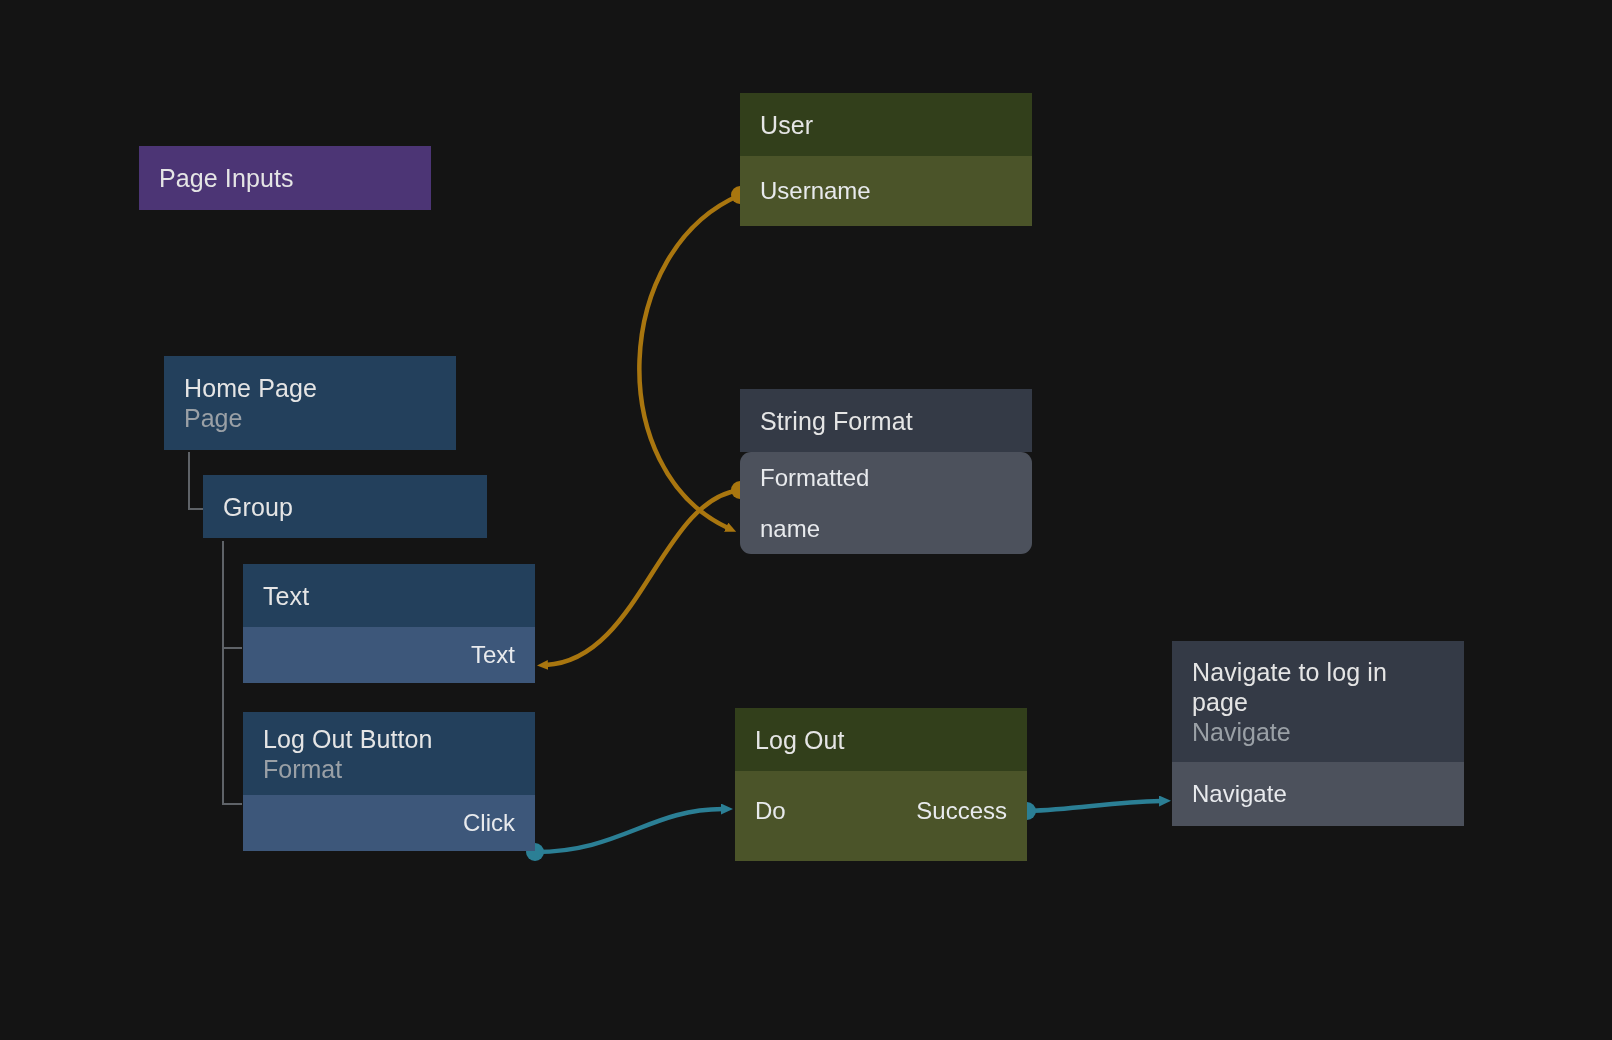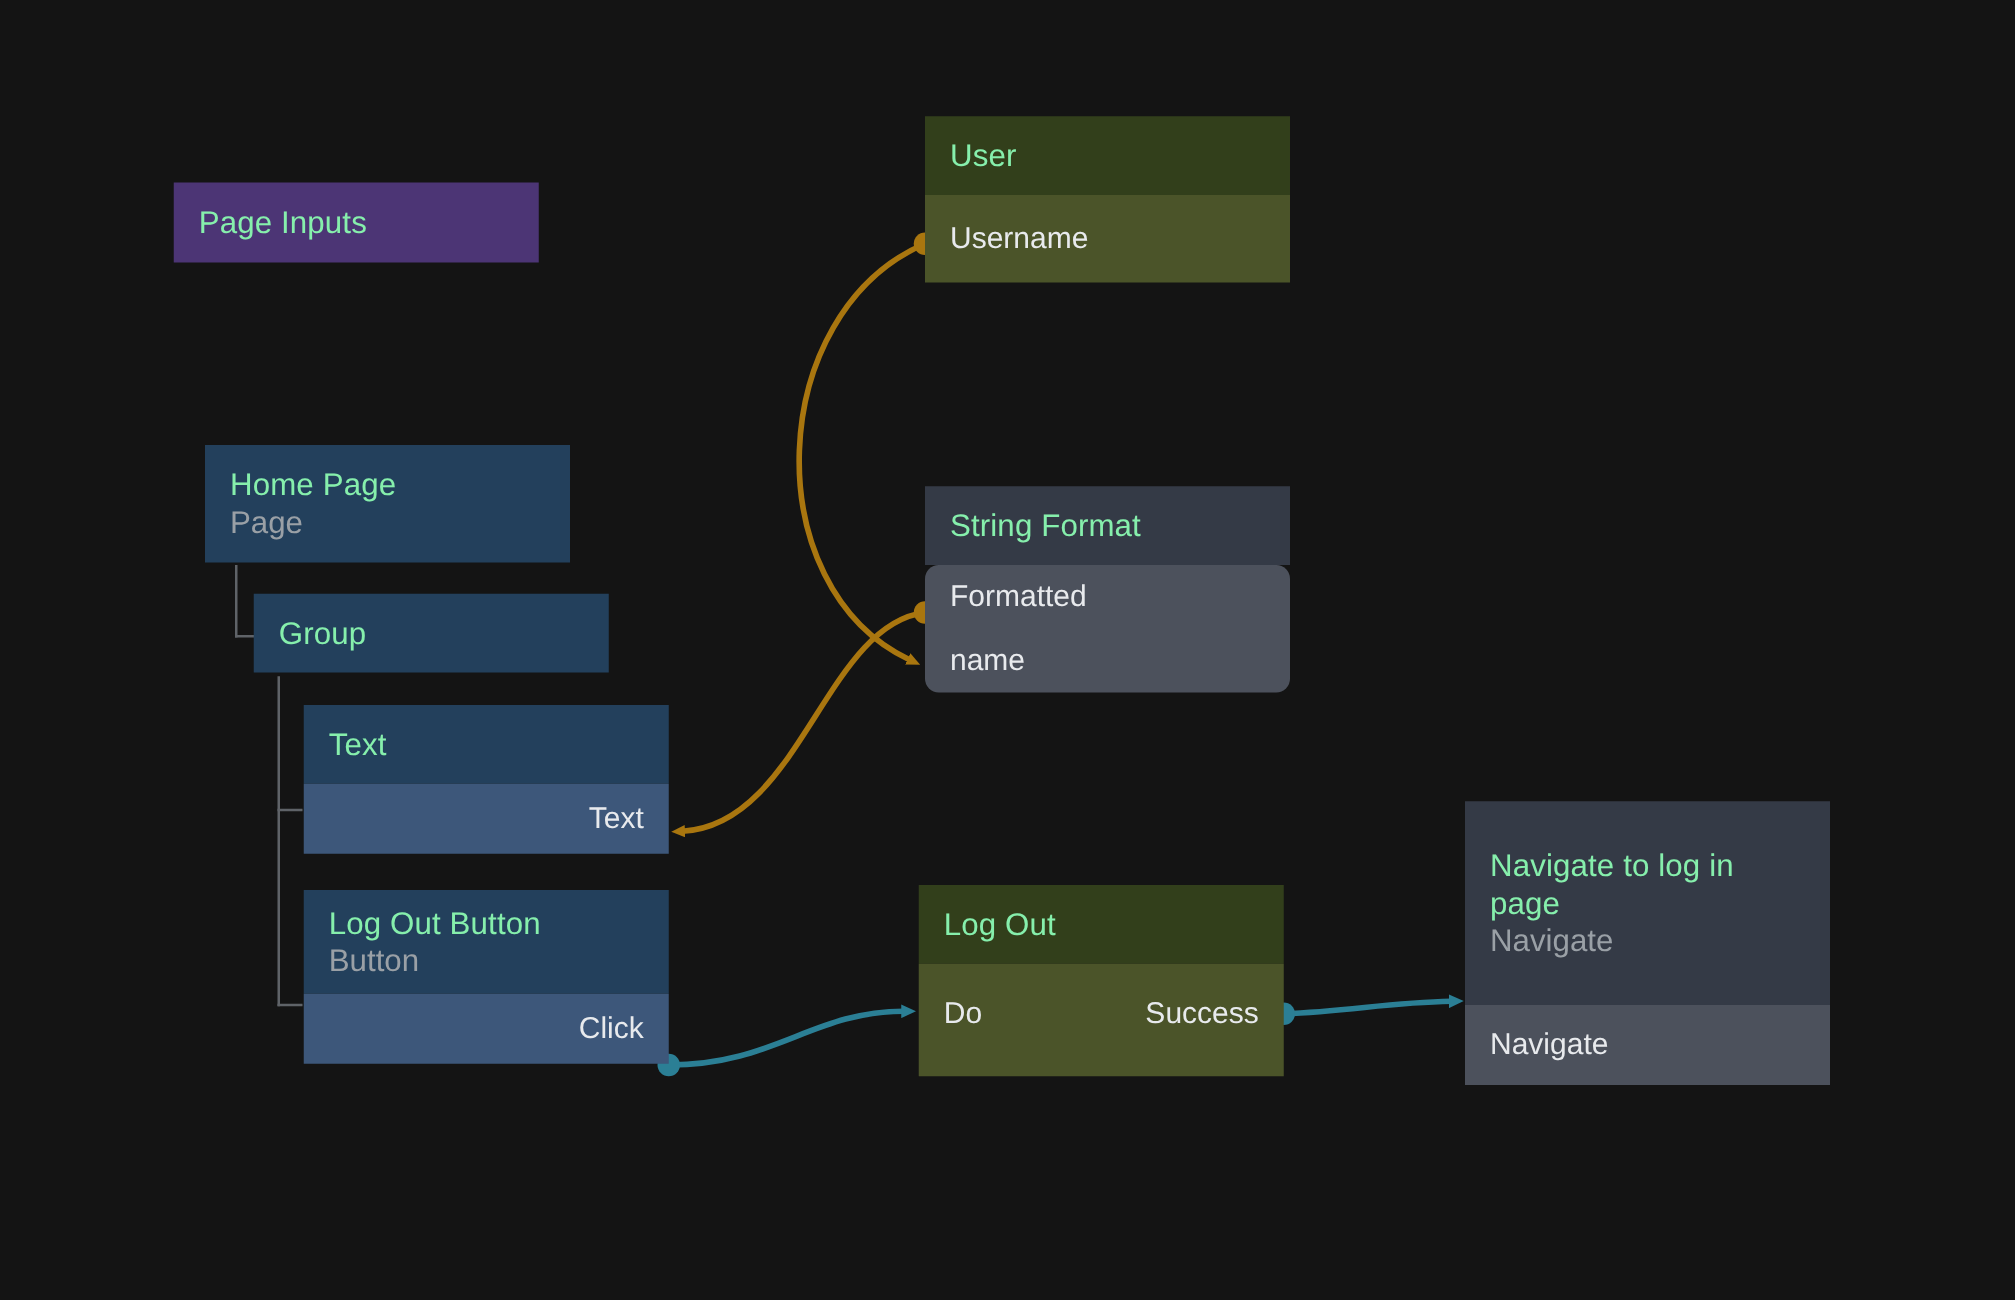--- a/index.html
+++ b/index.html
@@ -34,21 +34,21 @@
     padding: 0 20px;
     display: flex;
     flex-direction: column;
     justify-content: center;
   }
   .nbody {
     box-sizing: border-box;
     position: relative;
   }
   .ntitle {
-    color: #86efac;
+    color: #e5e5e5;
     font-size: 25px;
     line-height: 30px;
     letter-spacing: 0.1px;
   }
   .nsub {
     color: #9aa0a6;
     font-size: 25px;
     line-height: 30px;
   }
   .prow {
@@ -102,21 +102,21 @@
   .n-logoutbutton .nbody { background: #3d577a; height: 56px; }
 
   
   .n-logout { left: 735px; top: 708px; width: 292px; }
   .n-logout .nhead { height: 63px; background: #323f1b; }
   .n-logout .nbody { background: #4b5429; height: 90px; }
   .n-logout .prow { height: 79px; justify-content: space-between; }
 
   
   .n-navigate { left: 1172px; top: 641px; width: 292px; }
-  .n-navigate .nhead { height: 163px; background: #343a46; }
+  .n-navigate .nhead { height: 121px; background: #343a46; }
   .n-navigate .nbody { background: #4c515c; height: 64px; }
   .n-navigate .prow { height: 64px; }
 
   .tree-line {
     position: absolute;
     background: #5f6368;
     z-index: 8;
   }
 </style>
 </head>
@@ -216,21 +216,21 @@
     <div class="nbody">
       <div class="prow out">
         <span>Text</span>
       </div>
     </div>
   </div>
 
   <div class="node n-logoutbutton">
     <div class="nhead">
       <div class="ntitle">Log Out Button</div>
-      <div class="nsub">Button</div>
+      <div class="nsub">Format</div>
     </div>
     <div class="nbody">
       <div class="prow out">
         <span>Click</span>
       </div>
     </div>
   </div>
 
   <div class="node n-logout">
     <div class="nhead">

